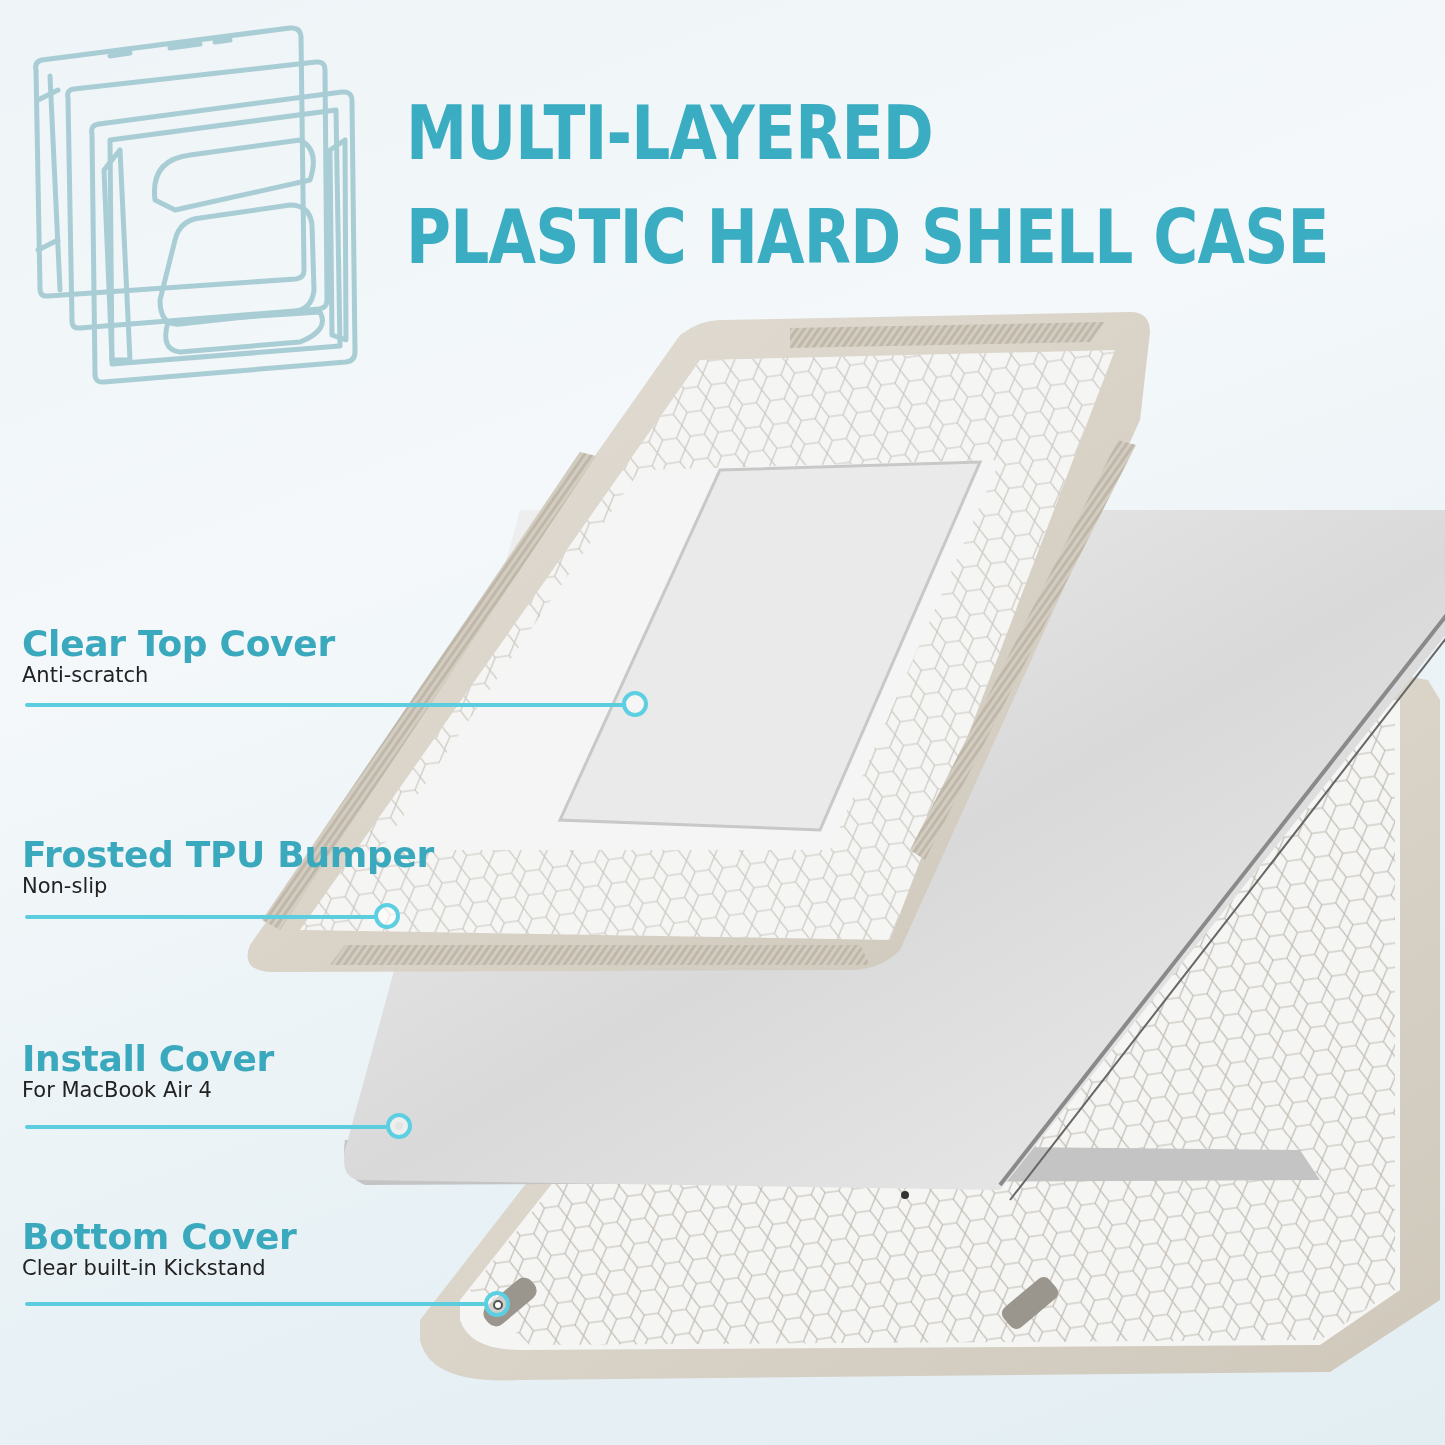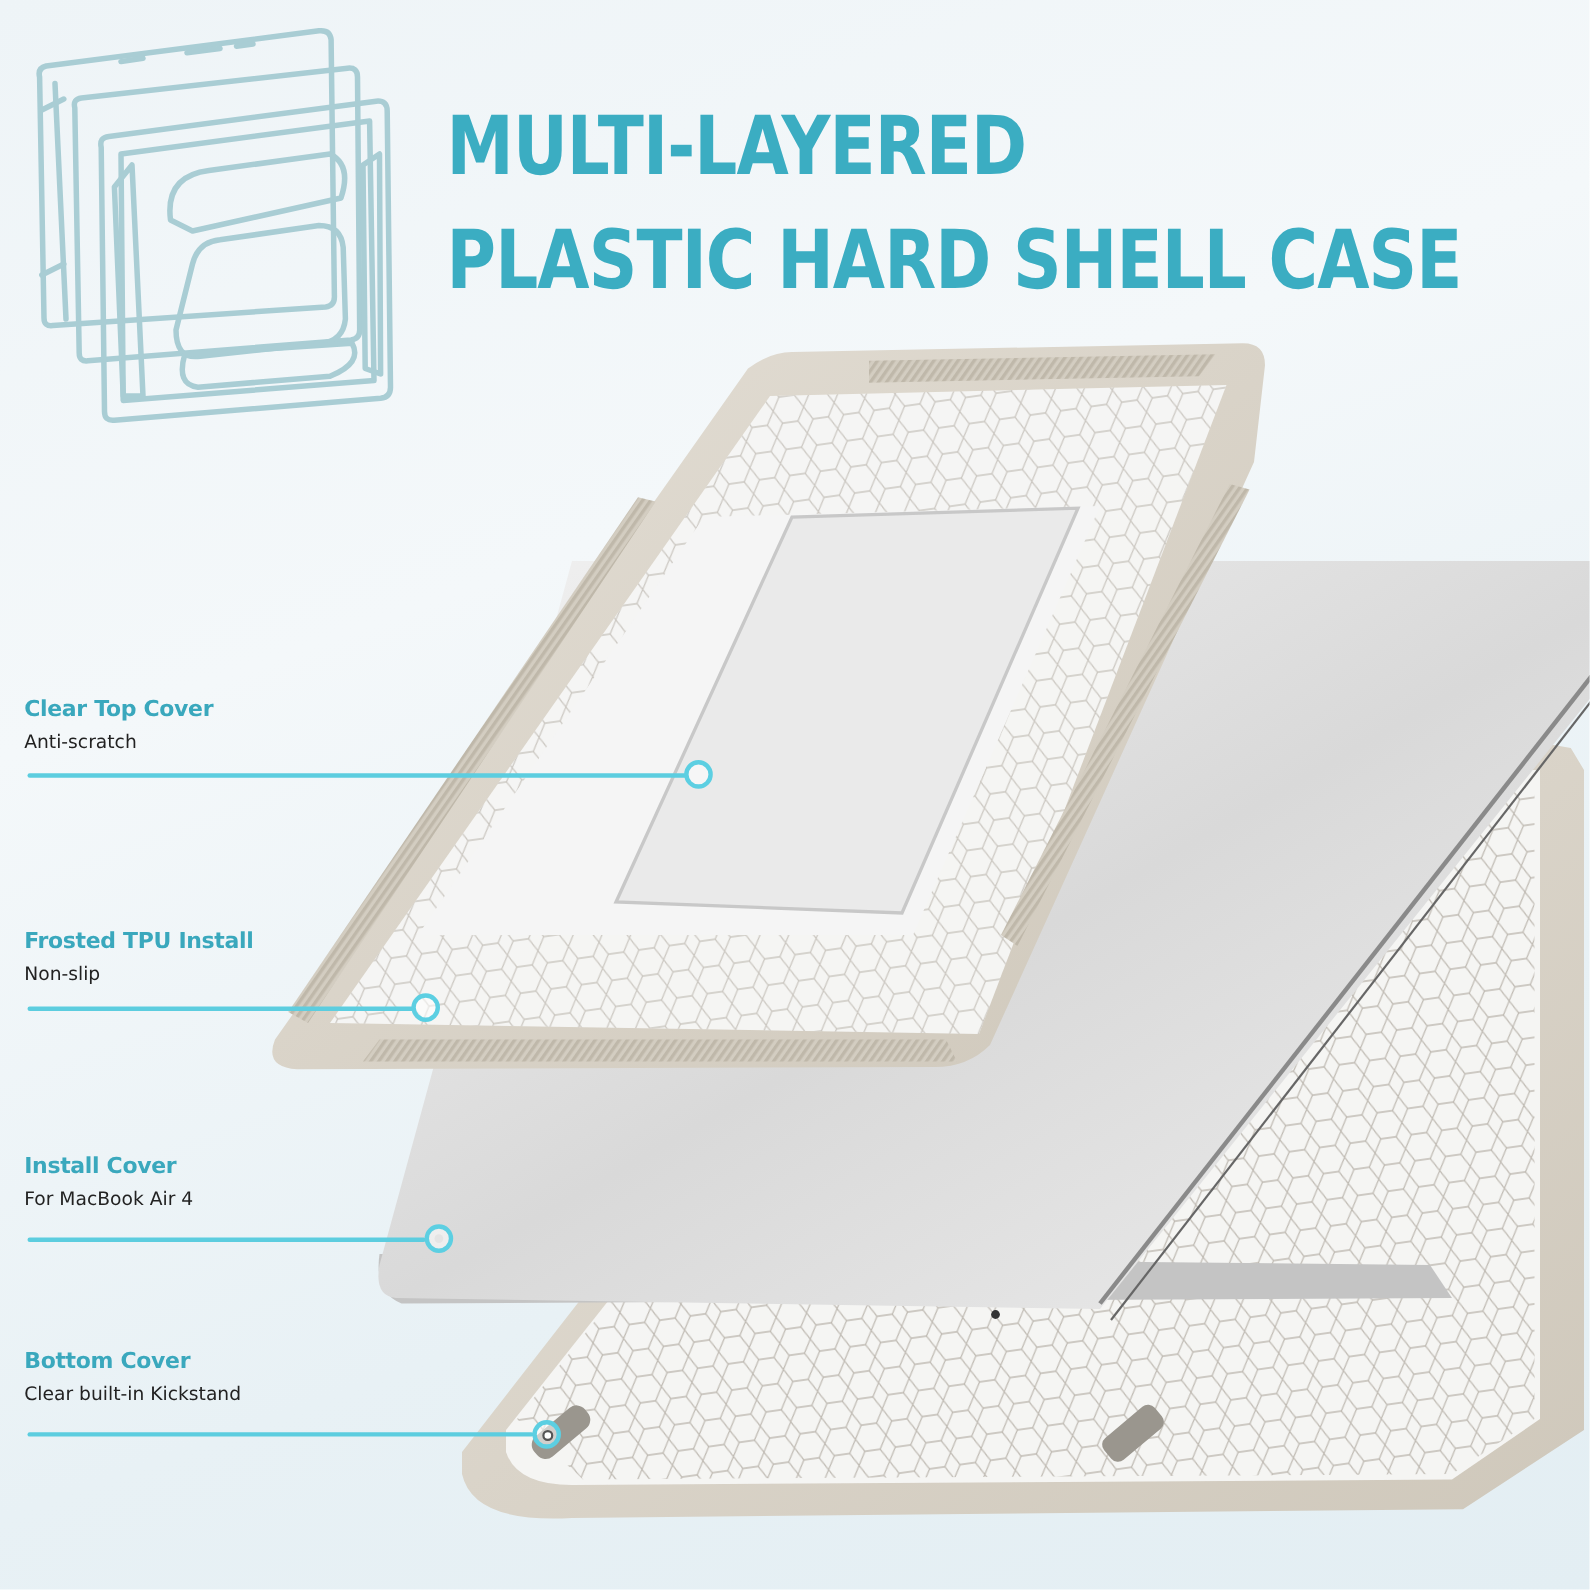--- a/index.html
+++ b/index.html
@@ -13,24 +13,24 @@
     font-weight:bold; color:#3badc2; letter-spacing:-1px;
     font-size:74px; line-height:74px; white-space:nowrap;
     transform: scaleX(0.83); transform-origin:left top;
   }
   .headline.l1 { top:96px; }
   .headline.l2 { top:200px; }
 
   .callout { position:absolute; left:22px; }
   .callout .title {
     font-family:"DejaVu Sans", sans-serif; font-weight:bold; color:#3aa8bd;
-    font-size:20px; line-height:32px; white-space:nowrap; letter-spacing:-0.3px;
+    font-size:36px; line-height:32px; white-space:nowrap; letter-spacing:-0.3px;
   }
   .callout .sub {
-    font-family:"DejaVu Sans", sans-serif; color:#222; font-size:17px; line-height:26px;
+    font-family:"DejaVu Sans", sans-serif; color:#222; font-size:21px; line-height:26px;
     white-space:nowrap; margin-top:2px;
   }
   .leader { position:absolute; height:4px; background:#5ccddf; border-radius:2px; }
   .marker {
     position:absolute; width:26px; height:26px; border-radius:50%;
     border:4px solid #5ccfe2; box-sizing:border-box; background:rgba(255,255,255,0.55);
   }
   .marker .dot { position:absolute; left:5px; top:5px; width:8px; height:8px; border-radius:50%; background:#e4e4e4; }
 
   svg { position:absolute; left:0; top:0; }
@@ -114,21 +114,21 @@
 <div class="headline l2">PLASTIC HARD SHELL CASE</div>
 
 <div class="callout" style="top:628px;">
   <div class="title">Clear Top Cover</div>
   <div class="sub">Anti-scratch</div>
 </div>
 <div class="leader" style="left:25px; top:703px; width:600px;"></div>
 <div class="marker" style="left:622px; top:691px;"></div>
 
 <div class="callout" style="top:839px;">
-  <div class="title">Frosted TPU Install</div>
+  <div class="title">Frosted TPU Bumper</div>
   <div class="sub">Non-slip</div>
 </div>
 <div class="leader" style="left:25px; top:915px; width:352px;"></div>
 <div class="marker" style="left:374px; top:903px;"></div>
 
 <div class="callout" style="top:1043px;">
   <div class="title">Install Cover</div>
   <div class="sub">For MacBook Air 4</div>
 </div>
 <div class="leader" style="left:25px; top:1125px; width:362px;"></div>

